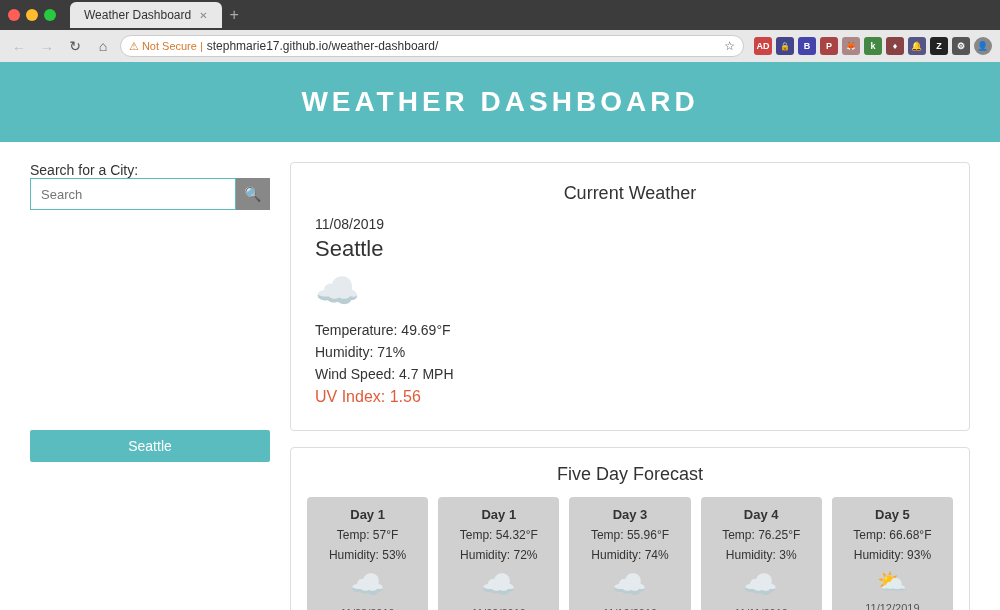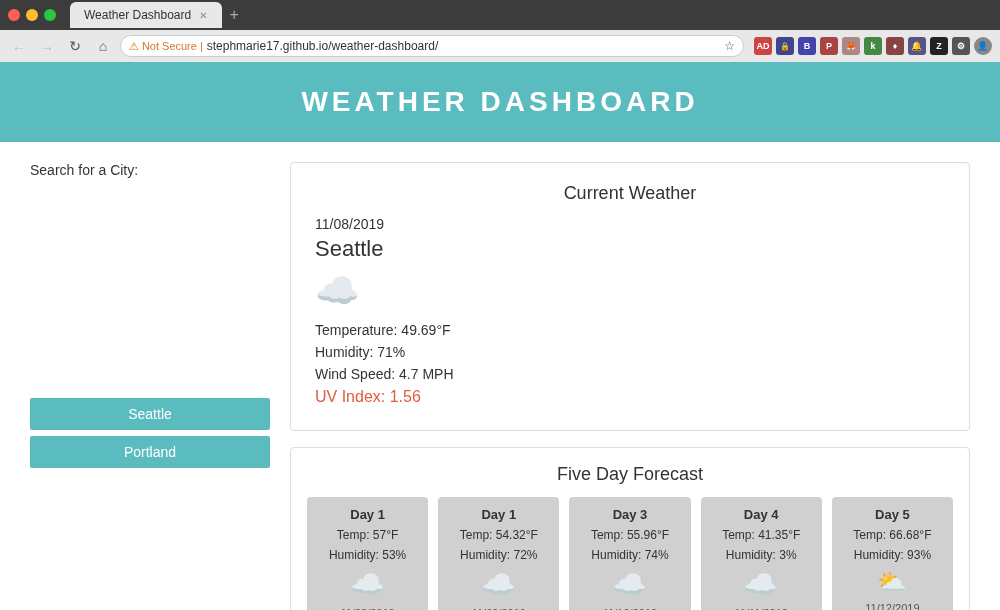--- a/index.html
+++ b/index.html
@@ -234,24 +234,29 @@
 </div>
 
 <div class="app-header">
   <span>WEATHER DASHBOARD</span>
 </div>
 
 <div class="app-body">
 
   <div class="left-panel">
     <div class="search-label">Search for a City:</div>
+    <div class="search-row">
+      <input class="search-input" type="text" placeholder="Search" style="">
+      <button class="search-btn">
+        <span>🔍</span>
+      </button>
+    </div>
 
     <div class="city-list">
       <div class="city-item">Seattle</div>
-      <div class="city-item">Portland</div>
     </div>
   </div>
 
   <div class="right-panel">
 
     <div class="current-weather-box">
       <div class="current-weather-title">Current Weather</div>
       <div class="weather-date">11/08/2019</div>
       <div class="weather-city">Seattle</div>
       <span style="font-size:36px; display:block; margin-bottom:10px; color:#888;">☁️</span>
@@ -284,21 +289,21 @@
         <div class="forecast-card">
           <div class="forecast-card-title">Day 3</div>
           <div>Temp: 55.96°F</div>
           <div>Humidity: 74%</div>
           <span style="font-size:28px; color:#888;">☁️</span>
           <div class="forecast-date">11/10/2019</div>
         </div>
 
         <div class="forecast-card">
           <div class="forecast-card-title">Day 4</div>
-          <div>Temp: 41.35°F</div>
+          <div>Temp: 76.25°F</div>
           <div>Humidity: 3%</div>
           <span style="font-size:28px; color:#888;">☁️</span>
           <div class="forecast-date">11/11/2019</div>
         </div>
 
         <div class="forecast-card">
           <div class="forecast-card-title">Day 5</div>
           <div>Temp: 66.68°F</div>
           <div>Humidity: 93%</div>
           <span style="font-size:24px;">⛅</span>

